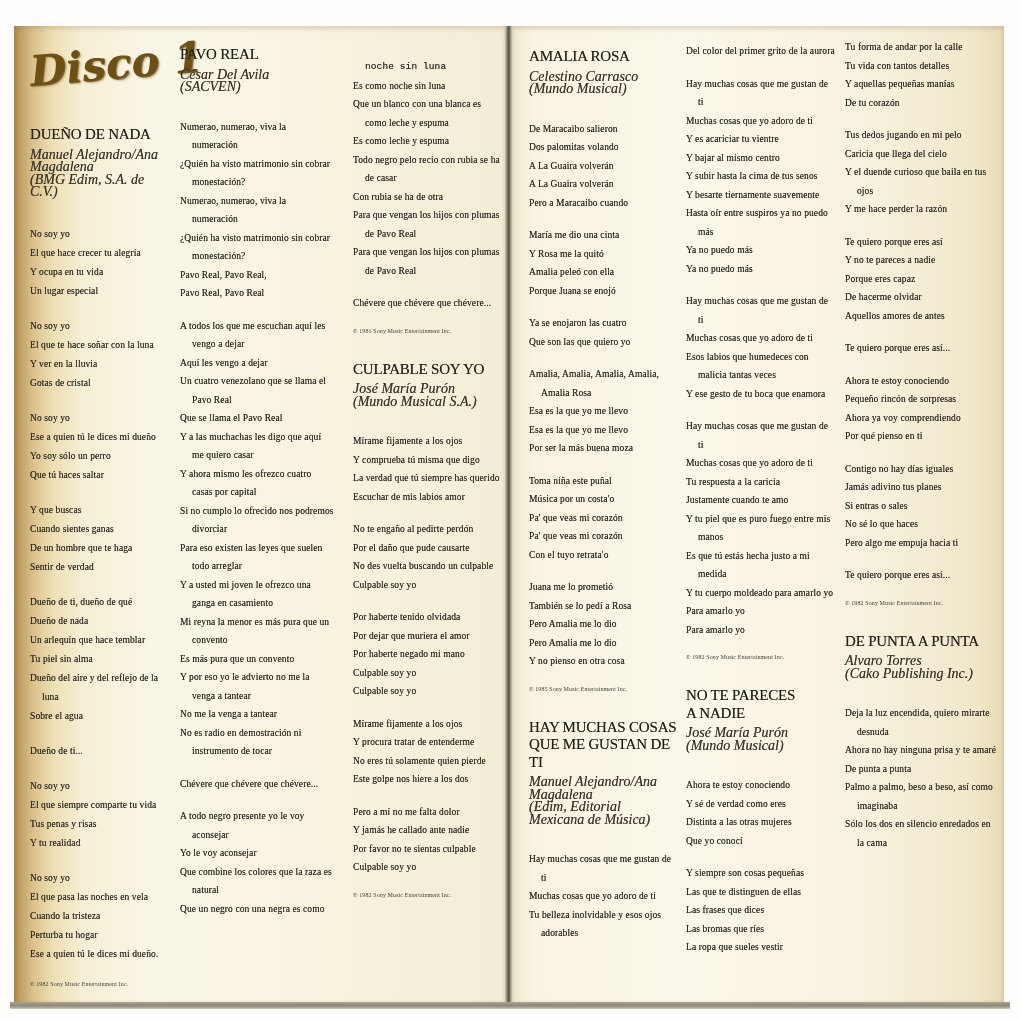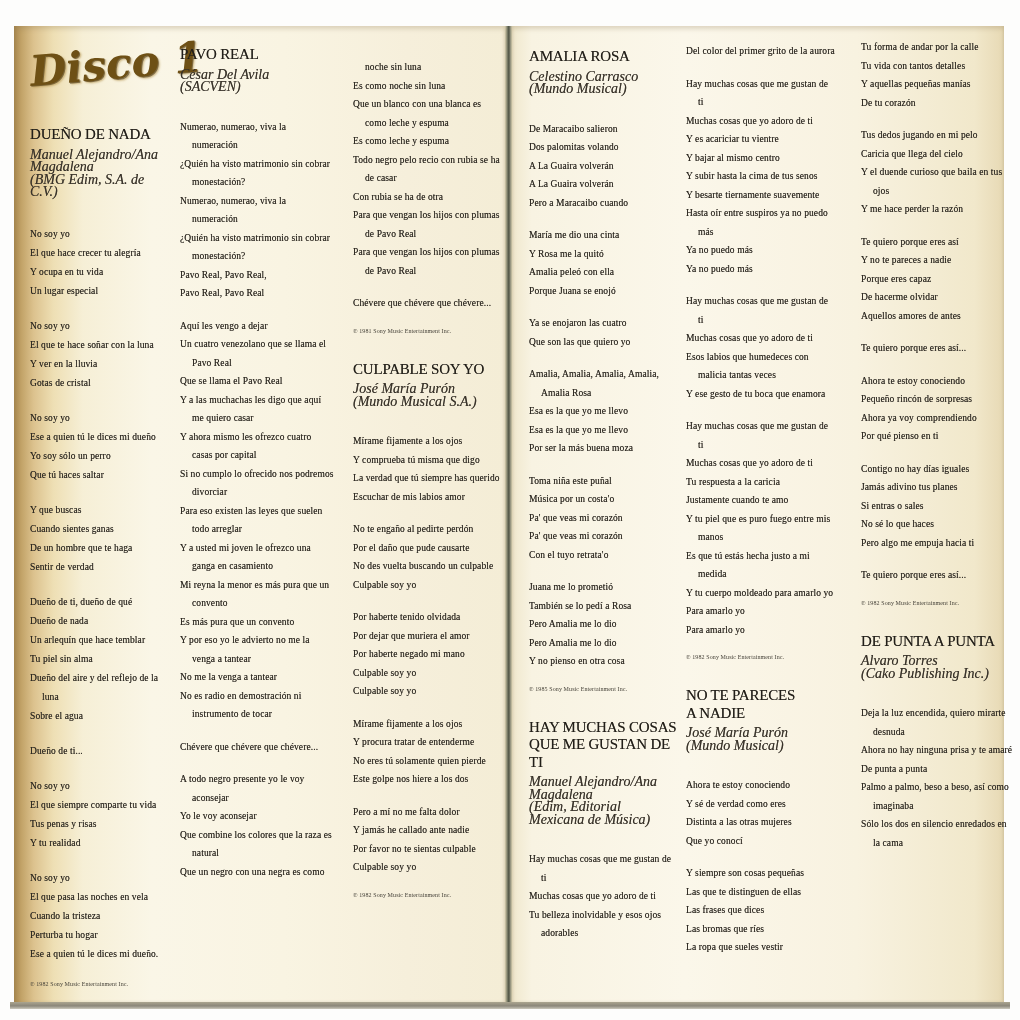--- a/index.html
+++ b/index.html
@@ -41,21 +41,21 @@
   .col {
     position:absolute;
     color:#2b2720;
     text-shadow:0 0 0.5px rgba(43,39,32,0.65);
   }
   .c0 { left:30px;  top:48px; width:142px; }
   .c1 { left:180px; top:46px; width:154px; }
   .c2 { left:353px; top:58px; width:152px; }
   .c3 { left:529px; top:48px; width:150px; }
   .c4 { left:686px; top:42px; width:150px; }
-  .c5 { left:845px; top:38px; width:152px;margin-left:16px; }
+  .c5 { left:845px; top:38px; width:152px; }
 
   .block { margin:0 0 14px 0; }
   .script-heading { margin:0 0 30px 0; }
   .script-heading .line {
     font-family:"DejaVu Serif", serif;
     font-style:italic; font-weight:bold;
     font-size:42px; line-height:48px;
     color:#6e5015;
     transform:rotate(-5deg); transform-origin:left center;
     text-shadow:1px 1px 0 rgba(58,40,8,0.55), 2px 2px 2px rgba(175,140,65,0.55);
@@ -70,21 +70,21 @@
   .credits .line {
     font-weight:normal; font-style:italic;
     font-size:14px; line-height:12.5px; color:#39332a;
   }
   .stanza { margin:0 0 14px 0; }
   .stanza .line {
     font-size:9.5px; line-height:18.5px;
     letter-spacing:0.1px;
     padding-left:12px; text-indent:-12px; 
   }
-  .stanza .line.cont { padding-left:12px; text-indent:0; } 
+  .stanza .line.cont { padding-left:12px; text-indent:0;font-family:Liberation Mono, monospace; } 
   .footer { margin:8px 0 26px 0; }
   .footer .line {
     font-size:6px; line-height:8px; color:#47433a;
     letter-spacing:0.1px; text-shadow:none;
   }
   
   .c0 .stanza .line { line-height:19px; }
   .c0 .stanza { margin-bottom:16px; }
   .c0 .credits { margin-bottom:26px; }
 </style>
@@ -170,20 +170,21 @@
       </div>
       <div class="block stanza">
         <div class="line">Numerao, numerao, viva la numeración</div>
         <div class="line">¿Quién ha visto matrimonio sin cobrar monestación?</div>
         <div class="line">Numerao, numerao, viva la numeración</div>
         <div class="line">¿Quién ha visto matrimonio sin cobrar monestación?</div>
         <div class="line">Pavo Real, Pavo Real,</div>
         <div class="line">Pavo Real, Pavo Real</div>
       </div>
       <div class="block stanza">
+        <div class="line">A todos los que me escuchan aquí les vengo a dejar</div>
         <div class="line">Aquí les vengo a dejar</div>
         <div class="line">Un cuatro venezolano que se llama el Pavo Real</div>
         <div class="line">Que se llama el Pavo Real</div>
         <div class="line">Y a las muchachas les digo que aquí me quiero casar</div>
         <div class="line">Y ahora mismo les ofrezco cuatro casas por capital</div>
         <div class="line">Si no cumplo lo ofrecido nos podremos divorciar</div>
         <div class="line">Para eso existen las leyes que suelen todo arreglar</div>
         <div class="line">Y a usted mi joven le ofrezco una ganga en casamiento</div>
         <div class="line">Mi reyna la menor es más pura que un convento</div>
         <div class="line">Es más pura que un convento</div>

